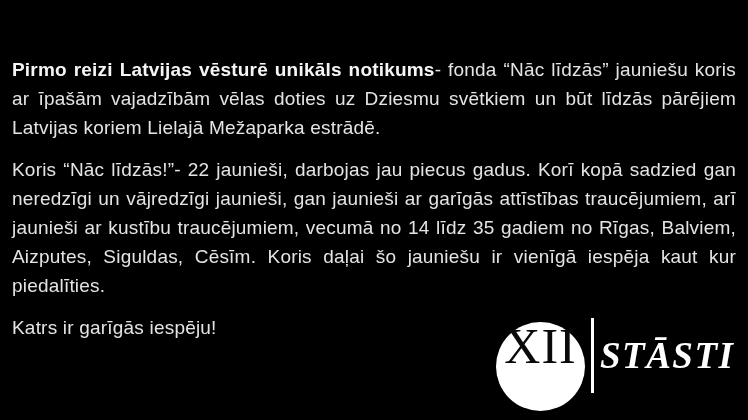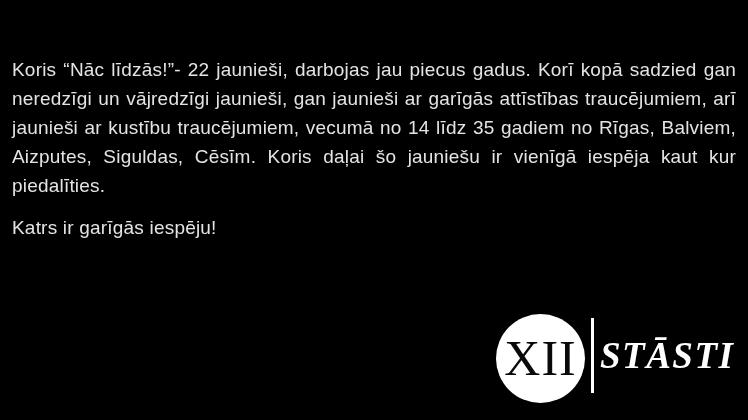--- a/index.html
+++ b/index.html
@@ -43,27 +43,26 @@
   .logo {
     position: absolute;
     left: 496px;
     top: 314px;
     width: 240px;
     height: 90px;
   }
   .logo-circle {
     position: absolute;
     left: 0;
-    top: 0;
+    top: 8px;
     width: 89px;
     height: 89px;
     border-radius: 50%;
     background: var(--logo-circle, #ffffff);
     display: flex;
-    align-items: center;
     justify-content: center;
   }
   .logo-numeral {
     font-family: "Liberation Serif", "DejaVu Serif", serif;
     font-size: 50px;
     line-height: 1;
     letter-spacing: 1px;
     color: var(--logo-numeral, #0a0a0a);
     transform: translateY(-1px);
   }
@@ -87,20 +86,21 @@
     color: var(--logo-text, #ffffff);
     white-space: nowrap;
     font-style: italic;
   }
 </style>
 </head>
 <body>
 
 <div class="slide">
   <div class="text-block">
+    <p class="justified"><span class="lead-bold">Pirmo reizi Latvijas vēsturē unikāls notikums</span><span>- fonda “Nāc līdzās” jauniešu koris ar īpašām vajadzībām vēlas doties uz Dziesmu svētkiem un būt līdzās pārējiem Latvijas koriem Lielajā Mežaparka estrādē.</span></p>
     <p class="justified">Koris “Nāc līdzās!”- 22 jaunieši, darbojas jau piecus gadus. Korī kopā sadzied gan neredzīgi un vājredzīgi jaunieši, gan jaunieši ar garīgās attīstības traucējumiem, arī jaunieši ar kustību traucējumiem, vecumā no 14 līdz 35 gadiem no Rīgas, Balviem, Aizputes, Siguldas, Cēsīm. Koris daļai šo jauniešu ir vienīgā iespēja kaut kur piedalīties.</p>
     <p class="closing">Katrs ir garīgās iespēju!</p>
   </div>
 
   <div class="logo">
     <div class="logo-circle">
       <span class="logo-numeral">XII</span>
     </div>
     <div class="logo-divider"></div>
     <span class="logo-wordmark">STĀSTI</span>

